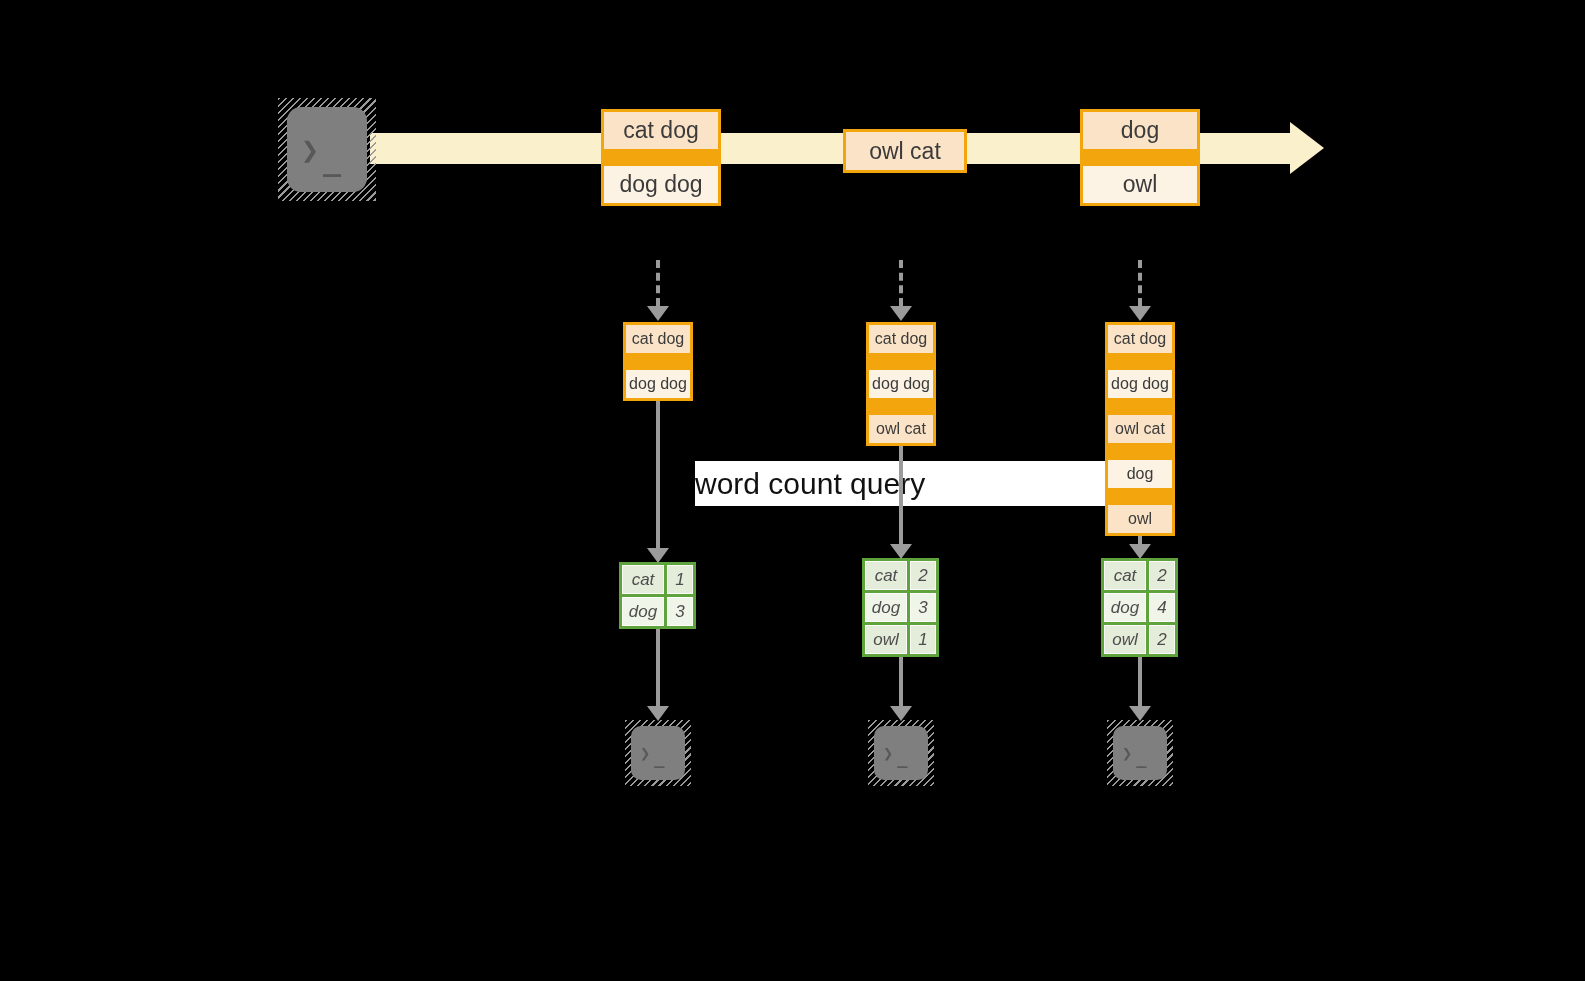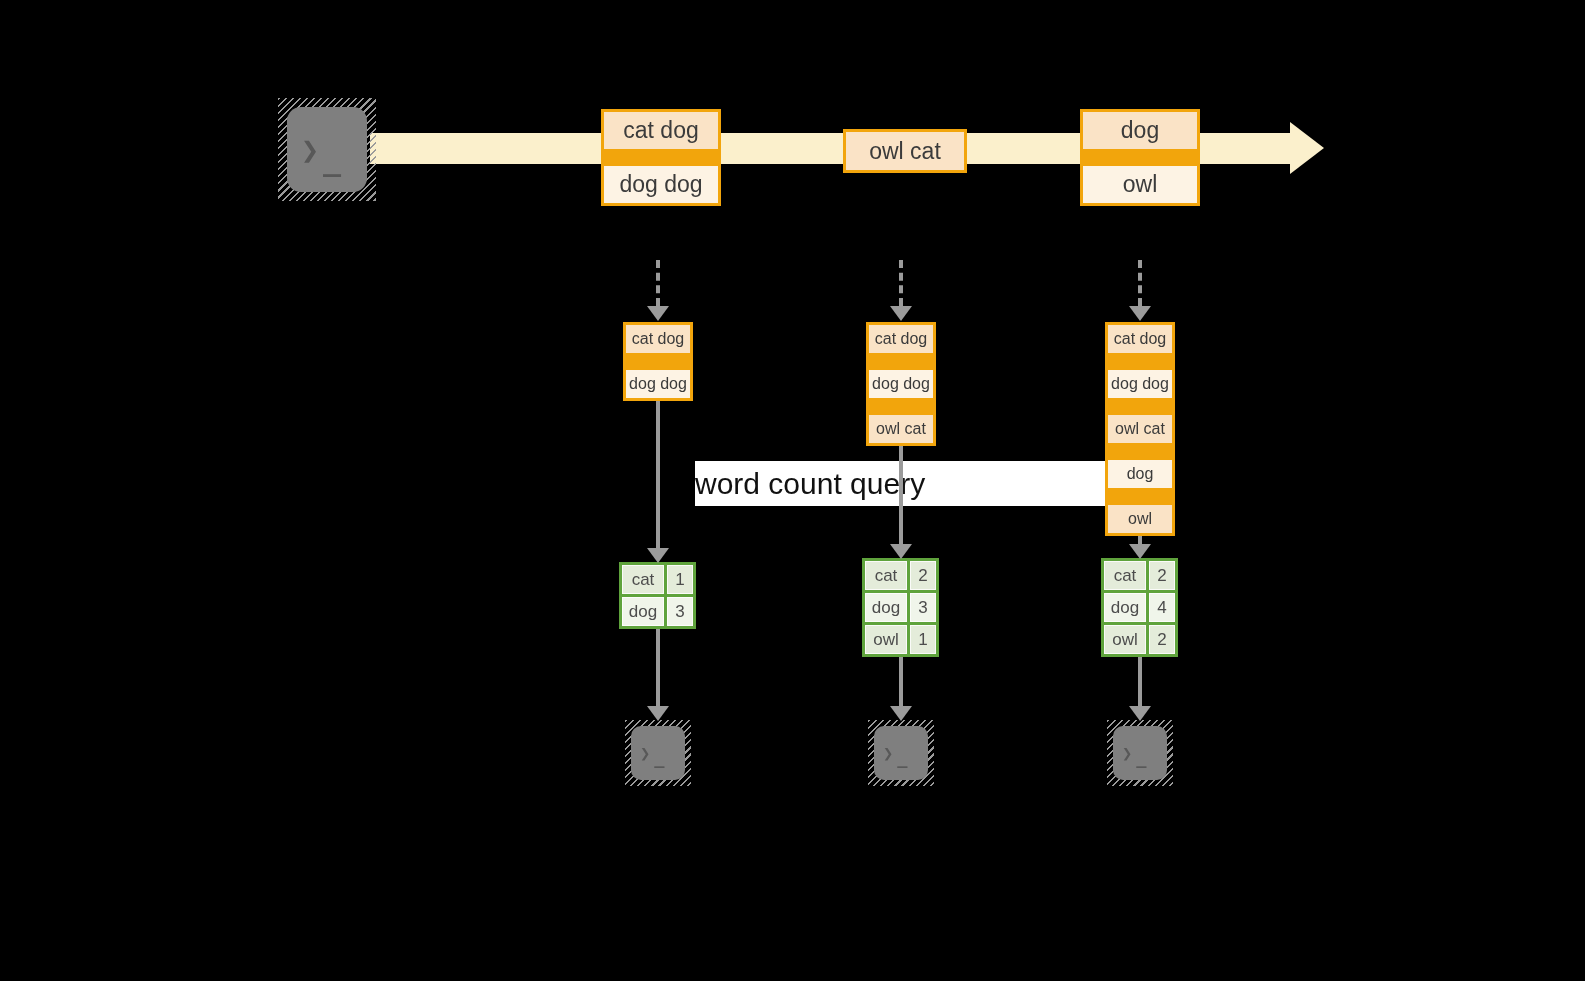--- a/index.html
+++ b/index.html
@@ -74,21 +74,21 @@
   .query-band{
     left:695px;top:461px;width:428px;height:45px;background:#fff;
     display:flex;align-items:center;justify-content:flex-start;
     z-index:1;color:#111;font-size:30px;
   }
 
   
   .count-table{
     border:3px solid #5fa33c;background:#5fa33c;z-index:3;
   }
-  .count-table .trow{display:flex;}
+  .count-table .trow{display:flex;font-style:italic;}
   .count-table .trow + .trow{margin-top:3px;}
   .count-table .cell{
     display:flex;align-items:center;justify-content:center;
     height:29px;color:#4d4d4d;font-size:17px;
     box-shadow:inset 0 0 0 1px rgba(255,255,255,.8);
   }
   .count-table .word-cell{width:42px;margin-right:3px;}
   .count-table .num-cell{width:26px;}
   .count-table .trow:nth-child(odd) .cell{background:#e4ecda;}
   .count-table .trow:nth-child(even) .cell{background:#f0f5ea;}

